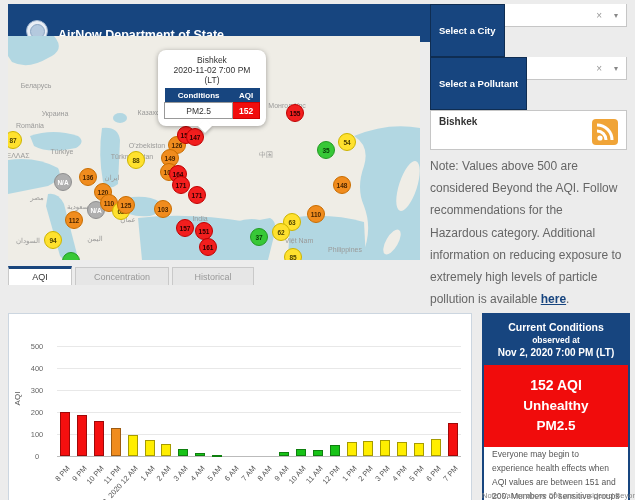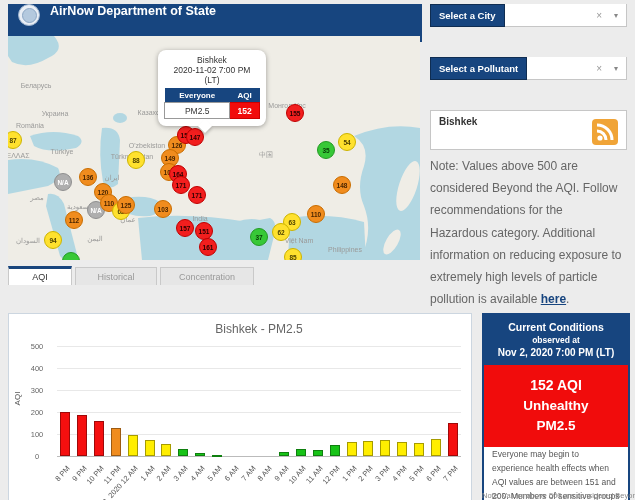--- a/index.html
+++ b/index.html
@@ -1,21 +1,21 @@
 <!DOCTYPE html>
 <html><head>
 <meta charset="utf-8">
 <style>
   html,body{margin:0;padding:0;background:#ececec;}
   .stage{position:relative;width:635px;height:500px;background:#ececec;overflow:hidden;
          font-family:"Liberation Sans",sans-serif;color:#333;}
 
   
   .hdr{position:absolute;left:8px;top:4px;width:414px;height:38px;background:#17457f;
-       display:flex;align-items:flex-start;}
+       display:flex;align-items:flex-end;padding-left:8px;}
   .seal{width:20px;height:20px;border-radius:50%;margin-left:10px;background:#e9eef5;
         border:1px solid #9db3cd;display:flex;align-items:center;justify-content:center;}
   .seal .inner{width:13px;height:13px;border-radius:50%;background:#b4c9de;border:1px solid #8ba6c4;}
   .hdr .ttl{color:#fff;font-weight:bold;font-size:12.5px;margin-left:10px;}
 
   
   .map{position:absolute;left:8px;top:36px;width:412px;height:224px;background:#efede6;overflow:hidden;}
   .map svg{position:absolute;left:0;top:0;}
   .maplabel{position:absolute;transform:translate(-50%,-50%);font-size:7px;color:#9a9a99;white-space:nowrap;}
   .marker{position:absolute;width:18px;height:18px;border-radius:50%;box-sizing:border-box;
@@ -33,21 +33,21 @@
   .tip .arrow{position:absolute;left:42px;bottom:-5px;width:10px;height:10px;background:#fff;
        transform:rotate(45deg);box-shadow:2px 2px 3px rgba(0,0,0,.18);}
   .tip table{width:100%;border-collapse:collapse;margin-top:3px;}
   .tip th{background:#17457f;color:#fff;font-size:8px;padding:2.5px 1px;}
   .tip td{font-size:8.5px;padding:2.5px 1px;}
   .tip td.pol{background:#fff;border:1px solid #999;color:#333;}
   .tip td.aqi{background:#f10c0c;color:#fff;font-weight:bold;border:1px solid #c00;}
 
   
   .sbox{position:absolute;left:430px;width:197px;}
-  .sbox .bar{background:#17457f;color:#fff;font-weight:bold;font-size:9.5px;padding:5px 8px;}
+  .sbox .bar{background:#17457f;color:#fff;font-weight:bold;font-size:9.5px;padding:20px 8px;}
   .sbox .val{background:#fff;border:1px solid #c6c6c6;border-top:none;display:flex;align-items:center;
              font-size:10px;color:#444;padding:4px 8px;height:14px;}
   .sbox .val .x{margin-left:auto;color:#999;font-size:10px;}
   .sbox .val .car{color:#888;font-size:8px;margin-left:12px;}
   .rssbox{position:absolute;left:430px;top:110px;width:195px;height:38px;background:#fff;border:1px solid #c6c6c6;}
   .rssbox .name{font-weight:bold;font-size:10px;color:#333;margin:5px 0 0 8px;}
   .rssbox .rss{position:absolute;right:8px;bottom:4px;width:26px;height:26px;background:#f0a437;
                border-radius:4px;}
   .sidenote{position:absolute;left:430px;top:155px;width:192px;font-size:12px;color:#666;line-height:1.85;}
   .sidenote a, .lm a{color:#17457f;font-weight:bold;text-decoration:underline;cursor:pointer;}
@@ -124,21 +124,21 @@
       </g>
     </svg>
 
     <div class="tip">
       <div>Bishkek</div>
       <div>2020-11-02 7:00 PM</div>
       <div>(LT)</div>
       <table>
         <tbody>
             <tr>
-          <th>Everyone</th>
+          <th>Conditions</th>
           <th>AQI</th>
         </tr>
         <tr>
           <td class="pol">PM2.5</td>
           <td class="aqi">152</td>
         </tr>
       </tbody>
         </table>
       <div class="arrow"></div>
     </div>
@@ -222,27 +222,26 @@
         <path d="M5,12 a9,9 0 0 1 9,9" stroke="#fff" stroke-width="3" fill="none"></path>
         <path d="M5,6 a15,15 0 0 1 15,15" stroke="#fff" stroke-width="3" fill="none"></path>
       </svg>
     </div>
   </div>
 
   <div class="sidenote"><span>Note: Values above 500 are considered Beyond the AQI. Follow recommendations for the Hazardous category. Additional information on reducing exposure to extremely high levels of particle pollution is available </span><a>here</a><span>.</span></div>
 
   <div class="tabs">
       <div class="tab active" style="width: 62px;">AQI</div>
+      <div class="tab" style="width: 92px;">Concentration</div>
       <div class="tab" style="width: 80px;">Historical</div>
-      <div class="tab" style="width: 92px;">Concentration</div>
     </div>
 
 
   <div class="chart">
-    <div class="ctitle">Bishkek - PM2.5</div>
     <div class="yaxis-title">AQI</div>
 
   <div class="gline base" style="left: 48px; width: 404px; top: 142px;"></div>
       <div class="ylab" style="left: 14px; top: 138px;">0</div>
       <div class="gline" style="left: 48px; width: 404px; top: 120px;"></div>
       <div class="ylab" style="left: 14px; top: 116px;">100</div>
       <div class="gline" style="left: 48px; width: 404px; top: 98px;"></div>
       <div class="ylab" style="left: 14px; top: 94px;">200</div>
       <div class="gline" style="left: 48px; width: 404px; top: 76px;"></div>
       <div class="ylab" style="left: 14px; top: 72px;">300</div>

